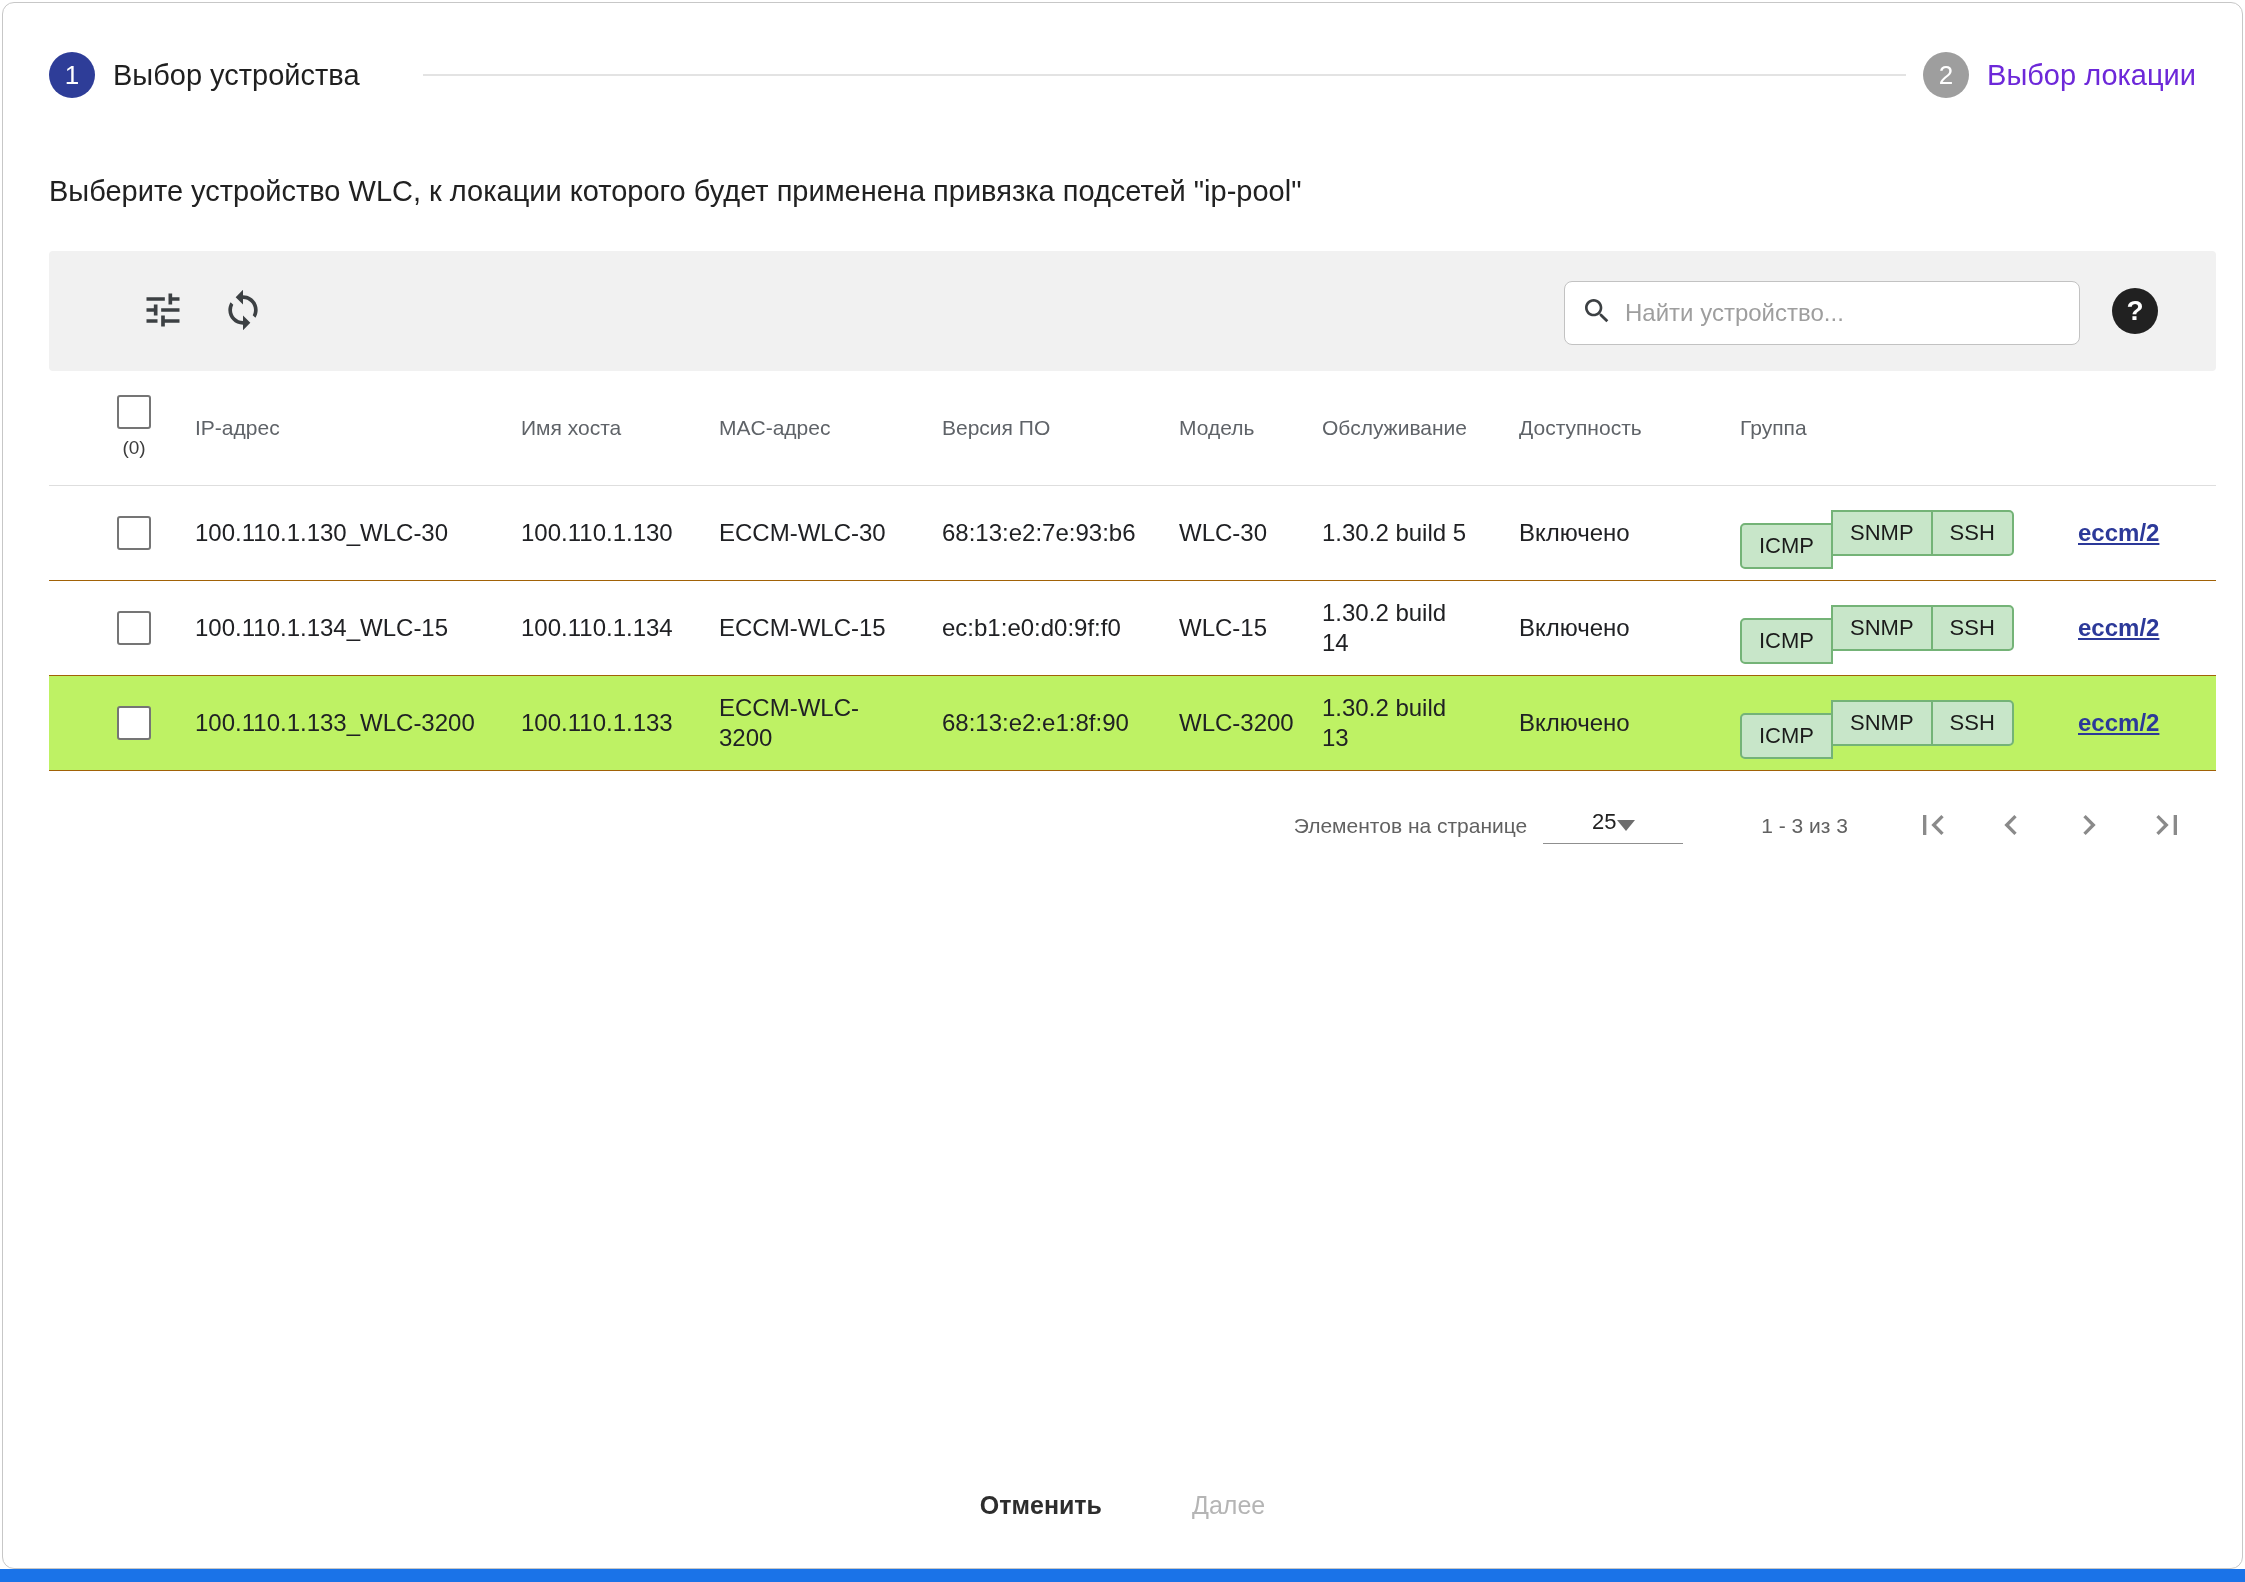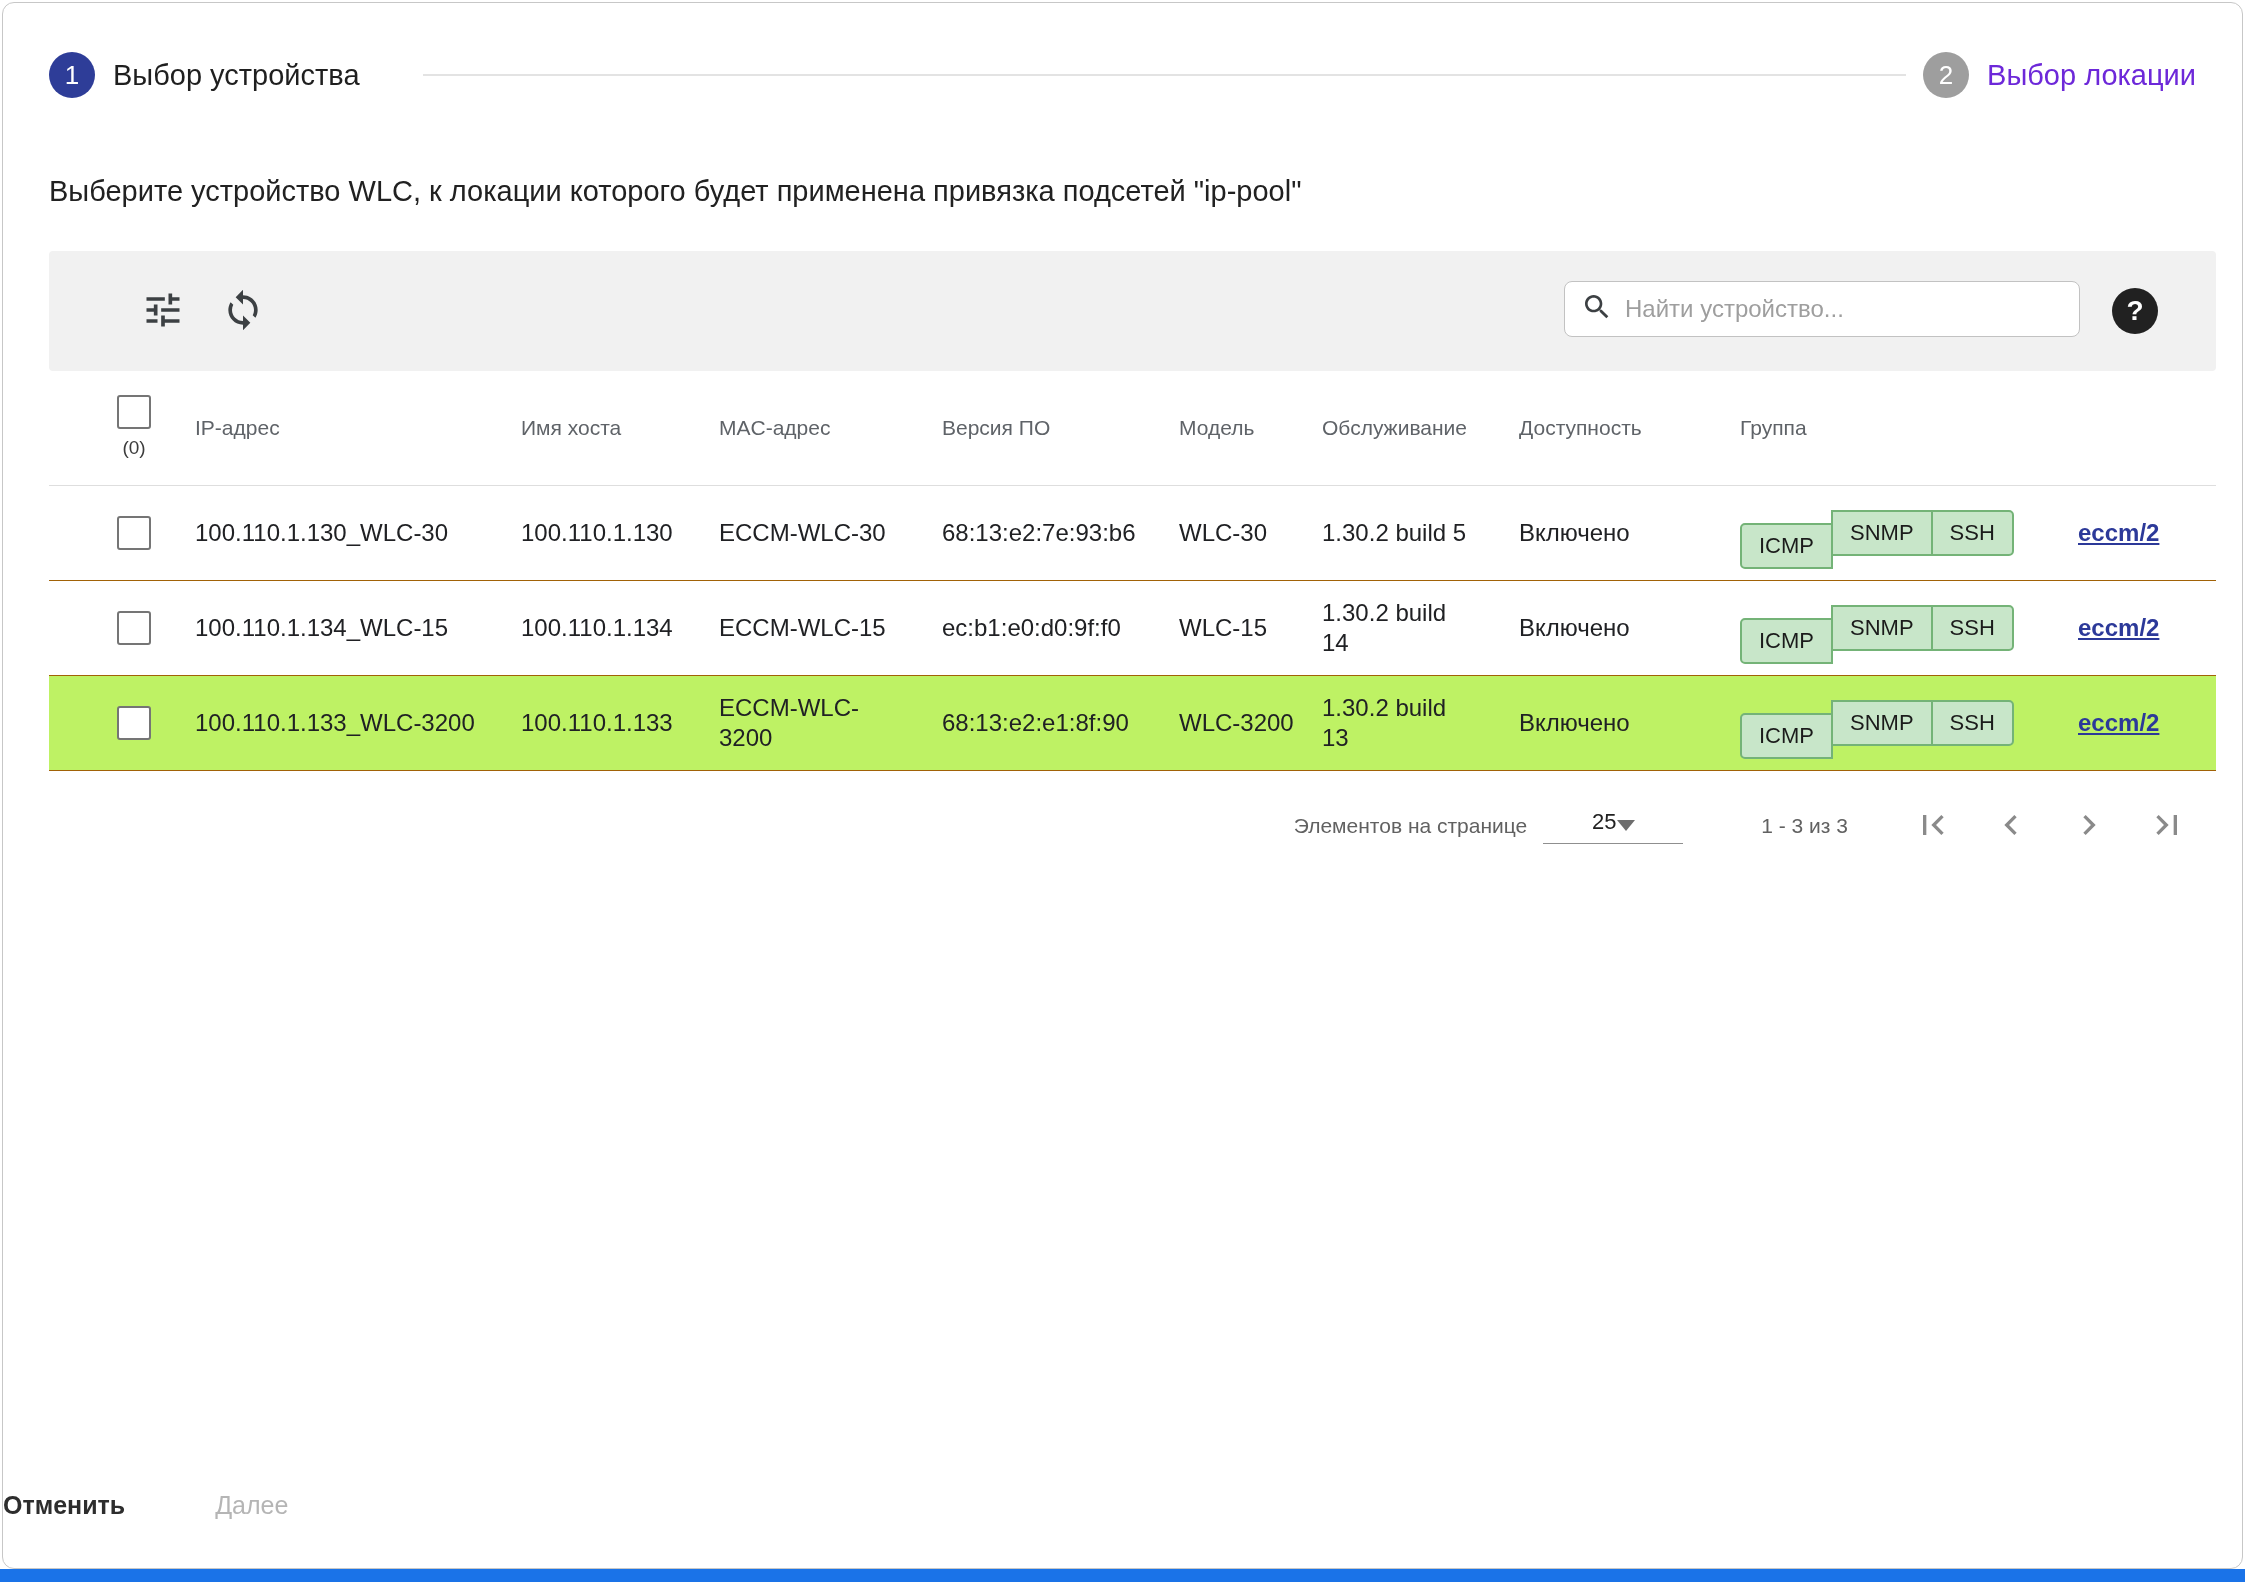--- a/index.html
+++ b/index.html
@@ -25,21 +25,21 @@
   
   .subtitle { position:absolute; top:172px; left:46px; right:46px; font-size:29px; color:#212121; }
 
   
   .toolbar { position:absolute; top:248px; left:46px; width:2167px; height:120px;
              background:#f1f1f1; border-radius:4px; }
   .tool-btn { position:absolute; width:48px; height:48px; top:36px; display:flex;
               align-items:center; justify-content:center; cursor:pointer; background:none; border:none; }
   .tool-btn.filter { left:90px; }
   .tool-btn.refresh { left:170px; }
-  .searchbox { position:absolute; left:1515px; top:30px; width:516px; height:56px; background:#ffffff;
+  .searchbox { position:absolute; left:1515px; top:30px; width:516px; height:64px; background:#ffffff;
                border:1px solid #c2c2c2; border-radius:8px; display:flex; align-items:center;
                padding:0 16px; gap:12px; }
   .searchbox input { border:none; outline:none; background:transparent; font-size:24px; flex:1;
                      color:#212121; font-family:inherit; }
   .searchbox input::placeholder { color:#9e9e9e; }
   .help-btn { position:absolute; left:2063px; top:37px; width:46px; height:46px; border-radius:50%;
               background:#212121; color:#ffffff; font-size:28px; font-weight:bold; display:flex;
               align-items:center; justify-content:center; border:none; cursor:pointer; }
 
   
@@ -76,21 +76,21 @@
                border-bottom:1px solid #8f8f8f; padding:0 4px 8px 4px; cursor:pointer; }
   .pp-value { font-size:22px; color:#212121; }
   .caret { width:0; height:0; border-left:9px solid transparent; border-right:9px solid transparent;
            border-top:11px solid #6d6d6d; margin-bottom:4px; }
   .pp-range { margin-left:78px; font-size:21px; color:#616161; white-space:nowrap; }
   .nav-group { margin-left:62px; display:flex; gap:32px; }
   .nav-btn { width:46px; height:46px; display:flex; align-items:center; justify-content:center;
              background:none; border:none; cursor:pointer; }
 
   
-  .footer { position:absolute; left:0; right:0; top:1488px; display:flex; 
+  .footer { position:absolute; left:0; right:0; top:1488px; display:flex; justify-content:center;
             gap:90px; align-items:center; }
   .btn-cancel { background:none; border:none; font-size:25px; font-weight:bold; color:#2d2d2d;
                 cursor:pointer; font-family:inherit; }
   .btn-next { background:none; border:none; font-size:25px; color:#b5b5b5; cursor:default; font-family:inherit; }
 </style>
 </head>
 <body>
 
 <div class="page">
   <div class="card">

